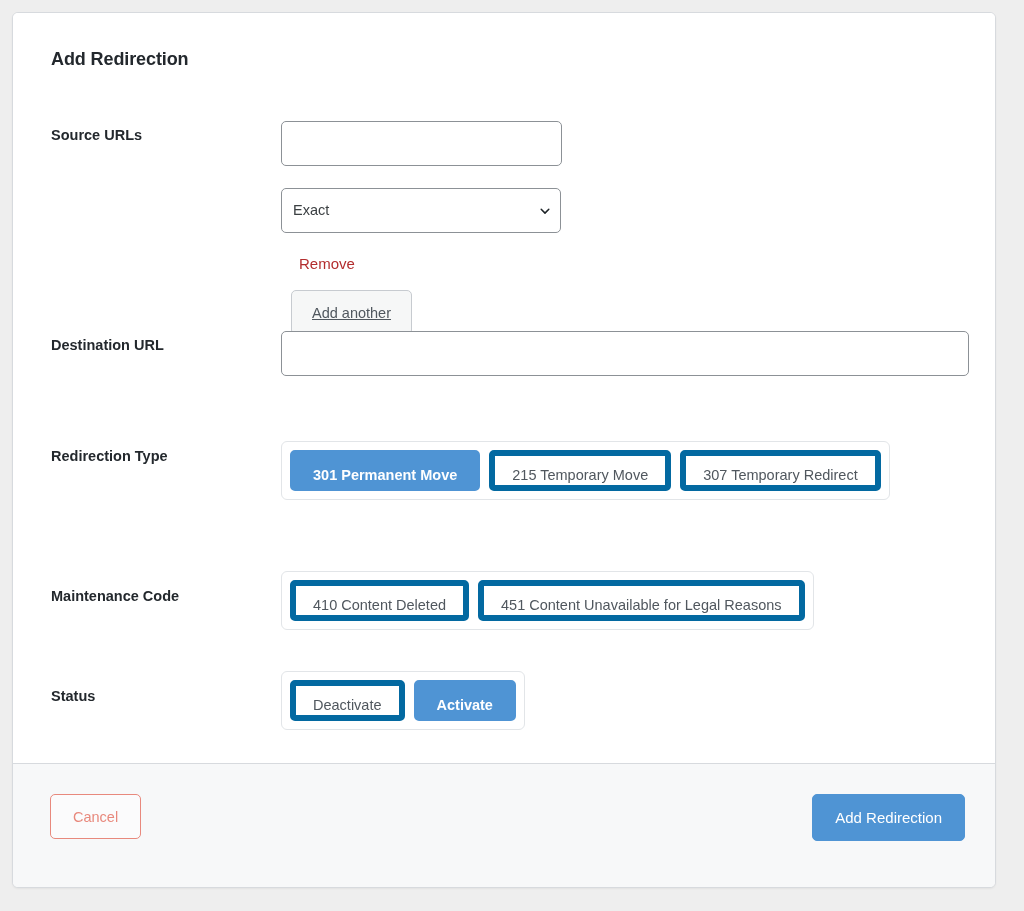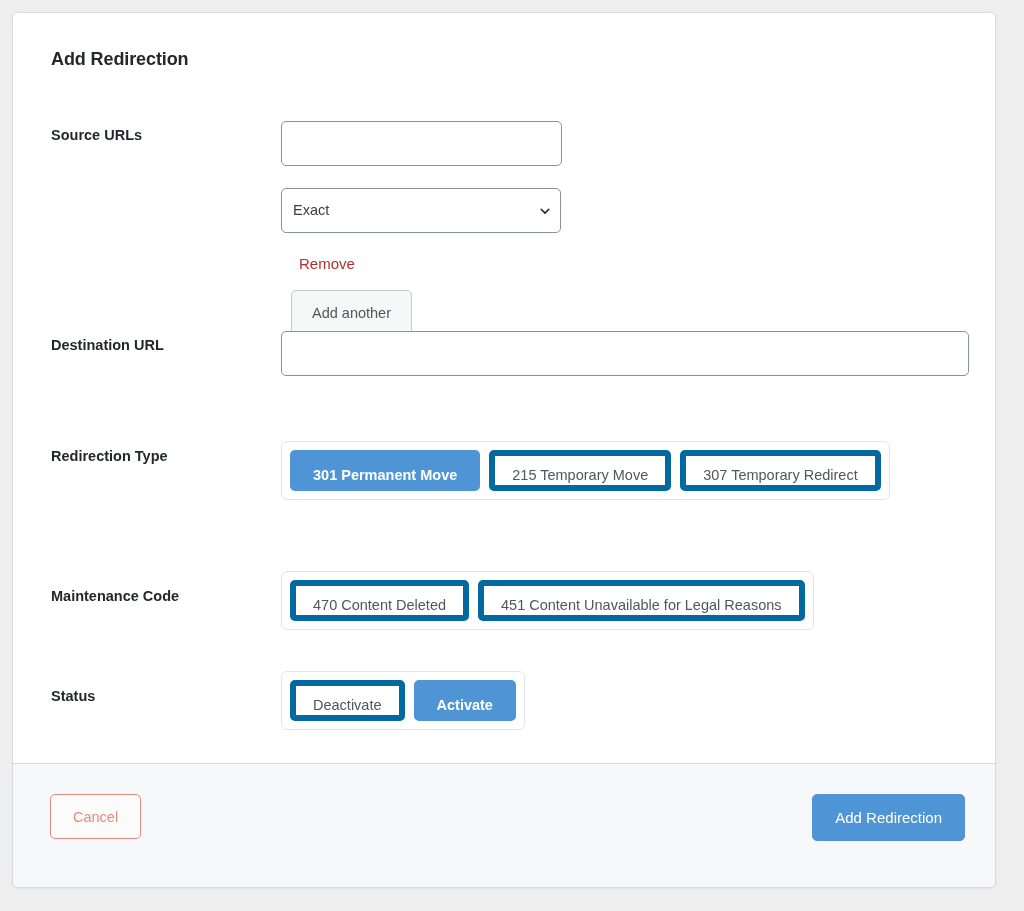--- a/index.html
+++ b/index.html
@@ -142,20 +142,21 @@
     box-sizing: border-box;
     height: 45px;
     padding: 0 20px;
     background: #f6f7f7;
     border: 1px solid #c7cbd0;
     border-radius: 5px;
     font-family: "Liberation Sans", sans-serif;
     font-size: 14.5px;
     color: #50575e;
     cursor: pointer;
+    text-decoration: underline;
   }
 
   
   .seg-group {
     display: inline-flex;
     align-items: center;
     gap: 9px;
     padding: 8px;
     border: 1px solid #e2e5e8;
     border-radius: 6px;
@@ -268,21 +269,21 @@
           <div class="seg-btn">215 Temporary Move</div>
           <div class="seg-btn">307 Temporary Redirect</div>
         </div>
       </div>
     </div>
 
     <div class="row" style="top:570px;">
       <div class="row-label" style="top:5px;">Maintenance Code</div>
       <div class="row-field" style="top:-12px;">
         <div class="seg-group">
-          <div class="seg-btn">470 Content Deleted</div>
+          <div class="seg-btn">410 Content Deleted</div>
           <div class="seg-btn">451 Content Unavailable for Legal Reasons</div>
         </div>
       </div>
     </div>
 
     <div class="row" style="top:670px;">
       <div class="row-label" style="top:5px;">Status</div>
       <div class="row-field" style="top:-12px;">
         <div class="seg-group">
           <div class="seg-btn">Deactivate</div>

